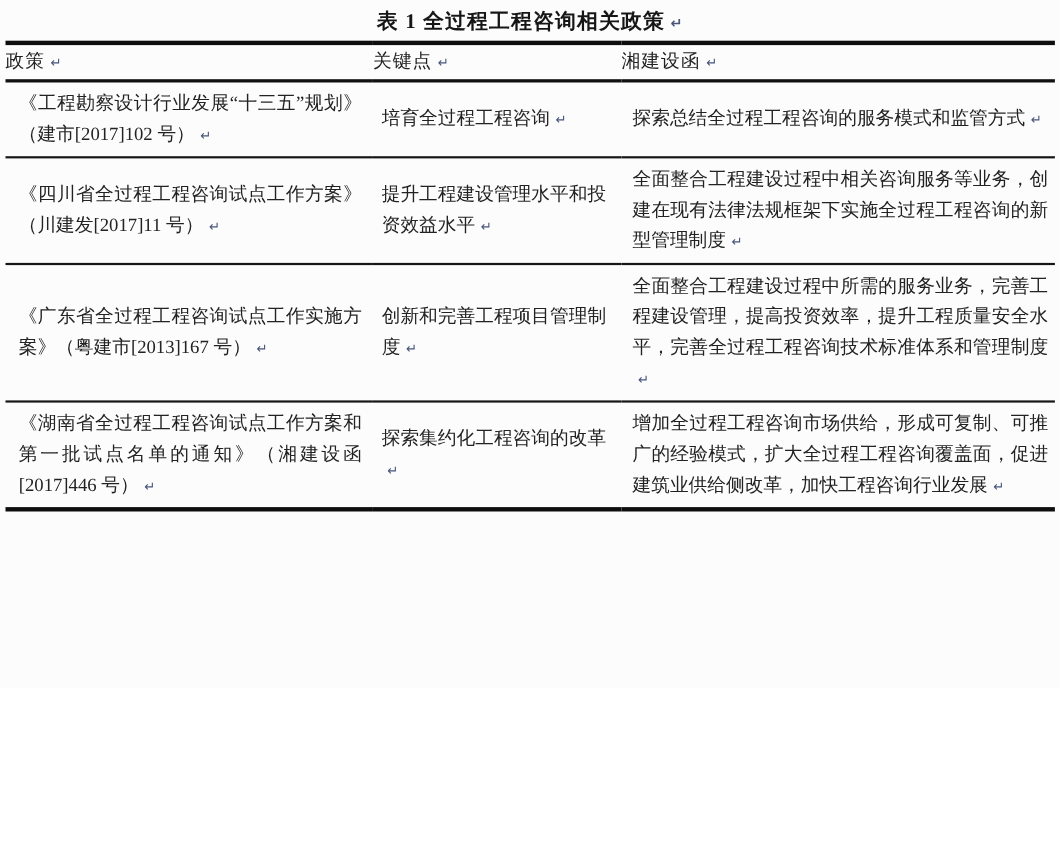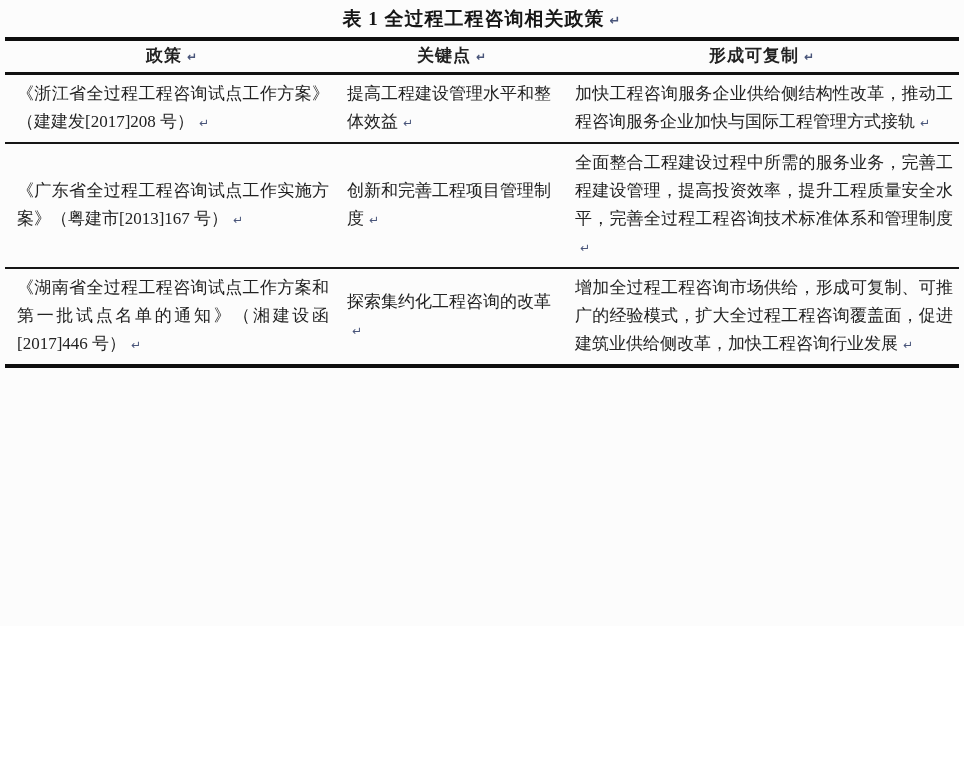--- a/index.html
+++ b/index.html
@@ -31,24 +31,24 @@
     border-bottom: 4px solid #0e0e0e;
   }
   col.c1 { width: 334px; }
   col.c2 { width: 226px; }
   col.c3 { width: 394px; }
   thead tr { border-bottom: 3px solid #111111; }
   tbody tr { border-bottom: 2px solid #161616; }
   tbody tr:last-child { border-bottom: none; }
   th {
     font-size: 17px;
-    font-weight: bold;
+    font-weight: normal;
     color: #222222;
     padding: 3px 0 5px 0;
-    text-align: center;
+    text-align: left;
     letter-spacing: 1px;
   }
   td {
     font-size: 17px;
     line-height: 28px;
     vertical-align: middle;
     padding: 5px 8px;
     color: #222222;
   }
   td.c-policy {
@@ -90,41 +90,52 @@
     </colgroup>
     <thead>
       <tr>
         <th>
           <span>政策</span><span class="pmark">↵</span>
         </th>
         <th>
           <span>关键点</span><span class="pmark">↵</span>
         </th>
         <th>
-          <span>形成可复制</span><span class="pmark">↵</span>
+          <span>湘建设函</span><span class="pmark">↵</span>
         </th>
       </tr>
     </thead>
     <tbody id="rows">
 
 
-
+    <tr>
+      <td class="c-policy">
+        <span class="txt">《工程勘察设计行业发展“十三五”规划》（建市[2017]102 号）</span><span class="pmark">↵</span>
+      </td>
+      <td class="c-key">
+        <span class="txt">培育全过程工程咨询</span><span class="pmark">↵</span>
+      </td>
+      <td class="c-sum">
+        <span class="txt">探索总结全过程工程咨询的服务模式和监管方式</span><span class="pmark">↵</span>
+      </td>
+    </tr>
 
 
     <tr>
       <td class="c-policy">
-        <span class="txt">《浙江省全过程工程咨询试点工作方案》（建建发[2017]208 号）</span><span class="pmark">↵</span>
+        <span class="txt">《四川省全过程工程咨询试点工作方案》（川建发[2017]11 号）</span><span class="pmark">↵</span>
       </td>
       <td class="c-key">
-        <span class="txt">提高工程建设管理水平和整体效益</span><span class="pmark">↵</span>
+        <span class="txt">提升工程建设管理水平和投资效益水平</span><span class="pmark">↵</span>
       </td>
       <td class="c-sum">
-        <span class="txt">加快工程咨询服务企业供给侧结构性改革，推动工程咨询服务企业加快与国际工程管理方式接轨</span><span class="pmark">↵</span>
+        <span class="txt">全面整合工程建设过程中相关咨询服务等业务，创建在现有法律法规框架下实施全过程工程咨询的新型管理制度</span><span class="pmark">↵</span>
       </td>
     </tr>
+
 
     <tr>
       <td class="c-policy">
         <span class="txt">《广东省全过程工程咨询试点工作实施方案》（粤建市[2013]167 号）</span><span class="pmark">↵</span>
       </td>
       <td class="c-key">
         <span class="txt">创新和完善工程项目管理制度</span><span class="pmark">↵</span>
       </td>
       <td class="c-sum">
         <span class="txt">全面整合工程建设过程中所需的服务业务，完善工程建设管理，提高投资效率，提升工程质量安全水平，完善全过程工程咨询技术标准体系和管理制度</span><span class="pmark">↵</span>

